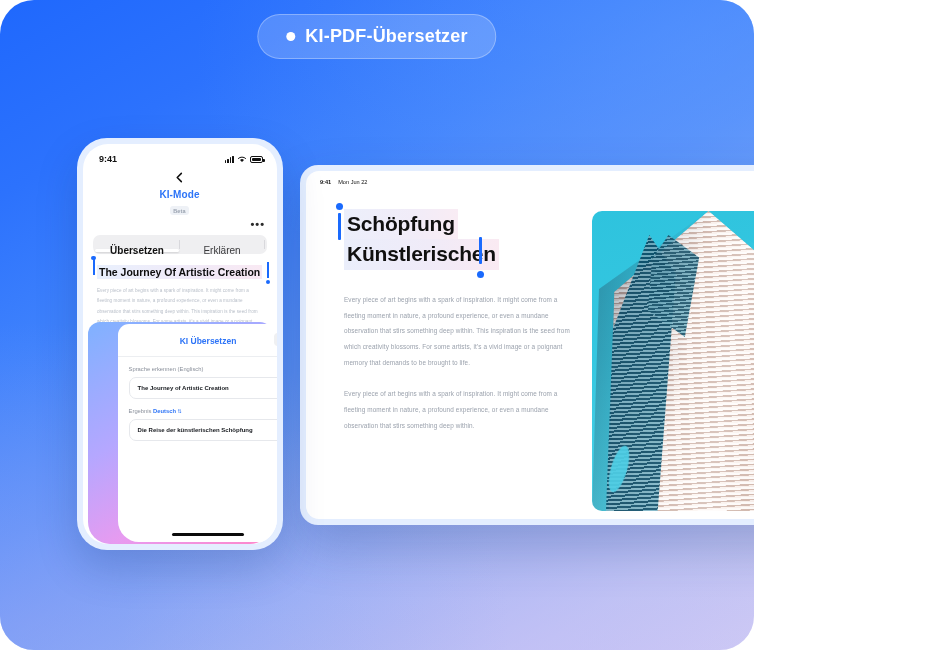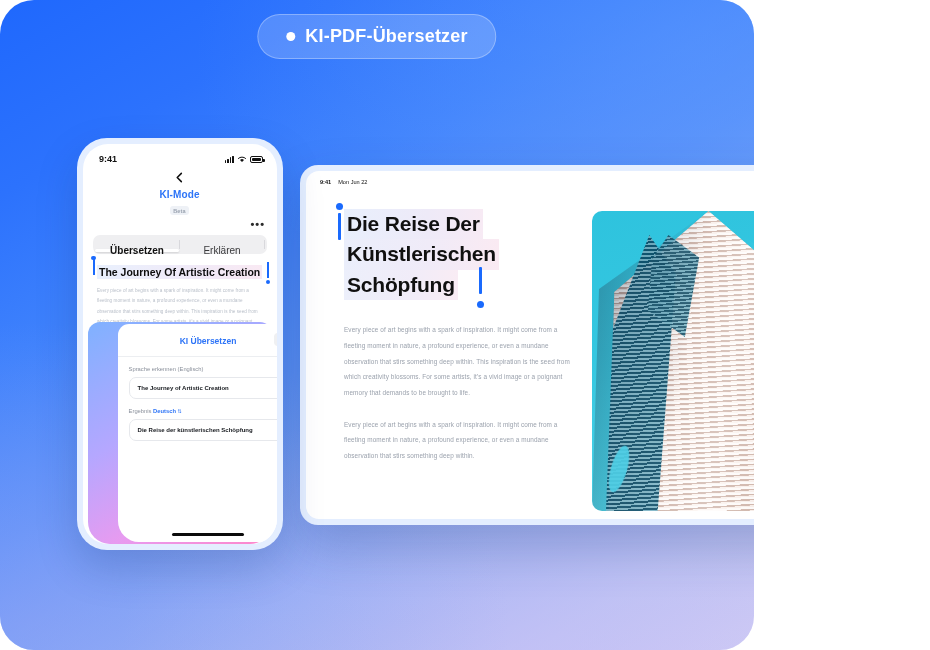--- a/index.html
+++ b/index.html
@@ -430,23 +430,22 @@
             </span>
         </span>
       </div>
 
       <div class="tab-content">
 
         <div class="tab-left">
           <div class="tb-h1-wrap">
             <span class="tb-sel-dot-l"></span>
             <span class="tb-sel-bar-l"></span>
-            <div><span class="tb-h1-line l1">Die Reise Der</span></div>
+            <div><span class="tb-h1-line l3">Schöpfung</span></div>
             <div><span class="tb-h1-line l2">Künstlerischen</span></div>
-            <div><span class="tb-h1-line l3">Schöpfung</span></div>
             <span class="tb-sel-bar-r"></span>
             <span class="tb-sel-dot-r"></span>
           </div>
 
           <p class="tb-para">Every piece of art begins with a spark of inspiration. It might come from a fleeting moment in nature, a profound experience, or even a mundane observation that stirs something deep within. This inspiration is the seed from which creativity blossoms. For some artists, it's a vivid image or a poignant memory that demands to be brought to life.</p>
           <p class="tb-para">Every piece of art begins with a spark of inspiration. It might come from a fleeting moment in nature, a profound experience, or even a mundane observation that stirs something deep within.</p>
         </div>
 
         <div class="tab-right">
           <div class="tab-img">

